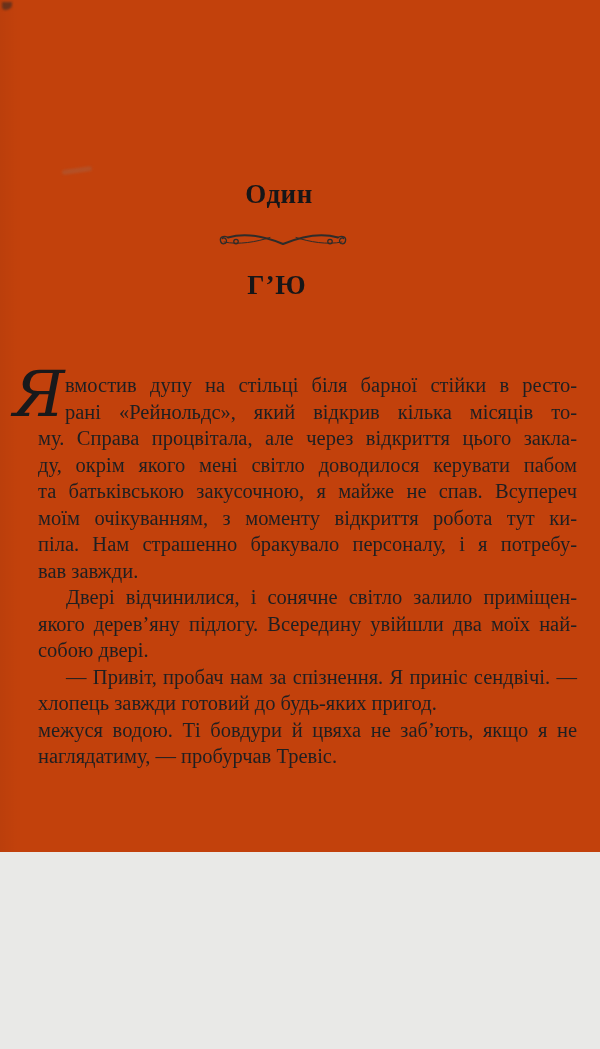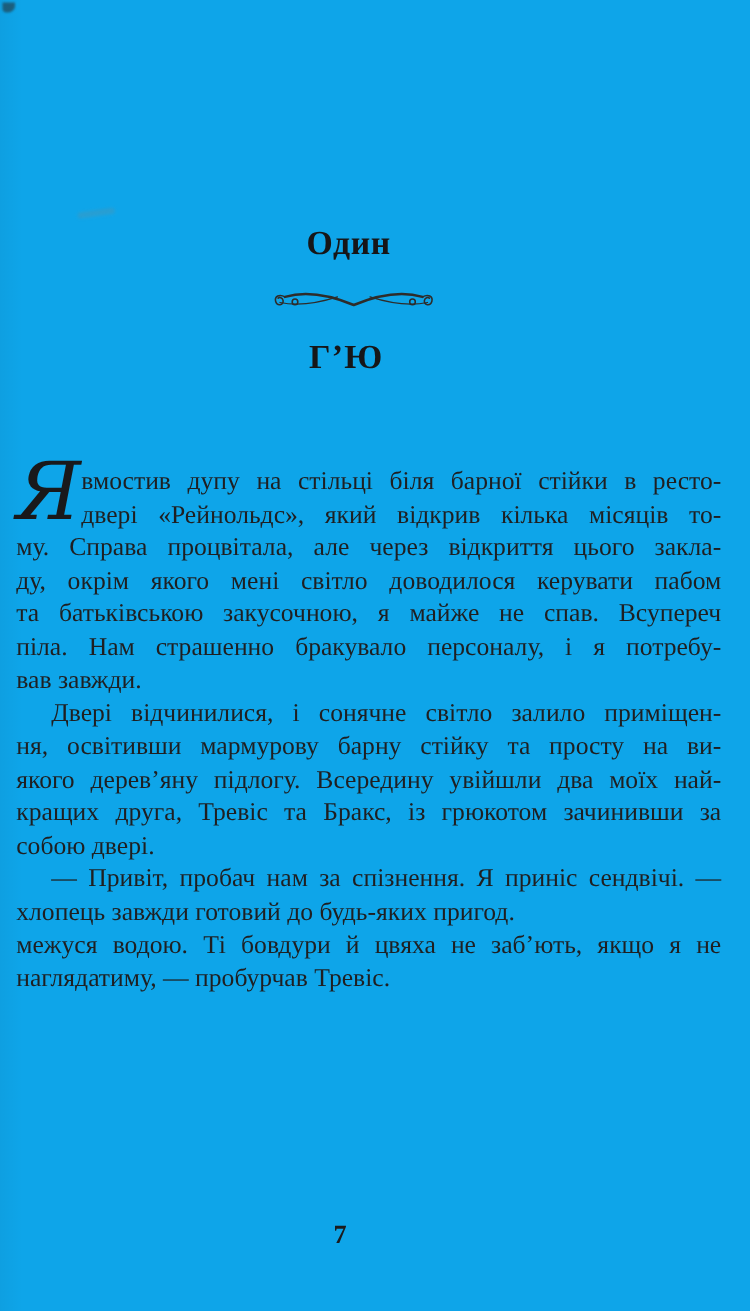--- a/index.html
+++ b/index.html
@@ -3,22 +3,22 @@
 <meta charset="utf-8">
 <style>
   html,body{margin:0;padding:0;}
   body{
     width:600px;height:1049px;
     background:#e9e9e7;
     font-family:"Liberation Serif","DejaVu Serif",serif;
   }
   .page{
     position:relative;
-    width:600px;height:1049px;
-    background:#0ea5e9;
+    width:600px;height:852px;
+    background:#c2410c;
     overflow:hidden;
     color:#202022;
   }
   
   .speck{
     position:absolute;left:2px;top:2px;width:10px;height:8px;
     background:rgba(40,40,40,.55);
     border-radius:0 0 70% 40%;
     filter:blur(1px);
   }
@@ -67,21 +67,21 @@
     color:#161618;
   }
 
   .body-text{
     position:absolute;top:372px;left:0;width:564px;
     font-size:20.5px;
     line-height:26.5px;
     color:#1f1f21;
   }
   .para{overflow:visible;}
-  .ln{text-align:justify;text-align-last:auto;}
+  .ln{text-align:justify;text-align-last:auto;margin-left:25px;}
   .ln.j{text-align-last:justify;}
   .ln.in{padding-left:28px;font-family:Liberation Serif, serif;}
 
   .dropcap{
     float:left;
     width:52px;height:53px;
     margin-top:-7px;
     font-family:"DejaVu Serif","Liberation Serif",serif;
     font-style:italic;
     font-size:64px;line-height:58px;
@@ -125,33 +125,32 @@
       </svg>
     </div>
 
     <h2 class="chapter-title">Г’Ю</h2>
 
     <div class="body-text">
 
       <div class="para">
         <span class="dropcap">Я</span>
         <div class="ln j">вмостив дупу на стільці біля барної стійки в ресто-</div>
-        <div class="ln j">двері «Рейнольдс», який відкрив кілька місяців то-</div>
+        <div class="ln j">рані «Рейнольдс», який відкрив кілька місяців то-</div>
         <div class="ln j">му. Справа процвітала, але через відкриття цього закла-</div>
         <div class="ln j">ду, окрім якого мені світло доводилося керувати пабом</div>
         <div class="ln j">та батьківською закусочною, я майже не спав. Всупереч</div>
+        <div class="ln j">моїм очікуванням, з моменту відкриття робота тут ки-</div>
         <div class="ln j">піла. Нам страшенно бракувало персоналу, і я потребу-</div>
         <div class="ln">вав завжди.</div>
       </div>
 
       <div class="para">
         <div class="ln j in">Двері відчинилися, і сонячне світло залило приміщен-</div>
-        <div class="ln j">ня, освітивши мармурову барну стійку та просту на ви-</div>
         <div class="ln j">якого дерев’яну підлогу. Всередину увійшли два моїх най-</div>
-        <div class="ln j">кращих друга, Тревіс та Бракс, із грюкотом зачинивши за</div>
         <div class="ln">собою двері.</div>
       </div>
 
       <div class="para">
         <div class="ln j in">— Привіт, пробач нам за спізнення. Я приніс сендвічі. —</div>
       </div>
 
 
       <div class="para">
         <div class="ln">хлопець завжди готовий до будь-яких пригод.</div>

